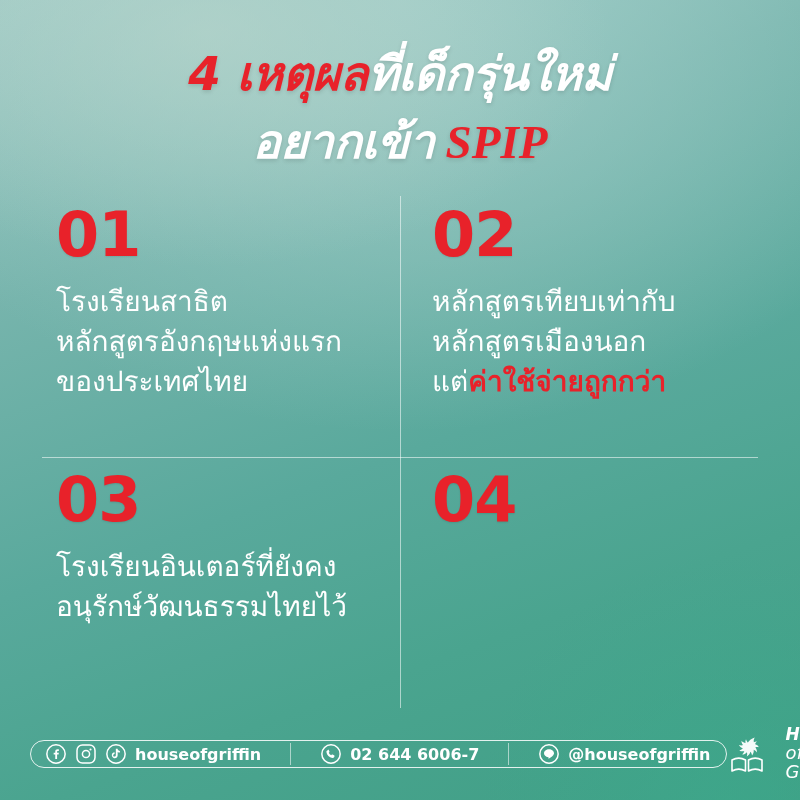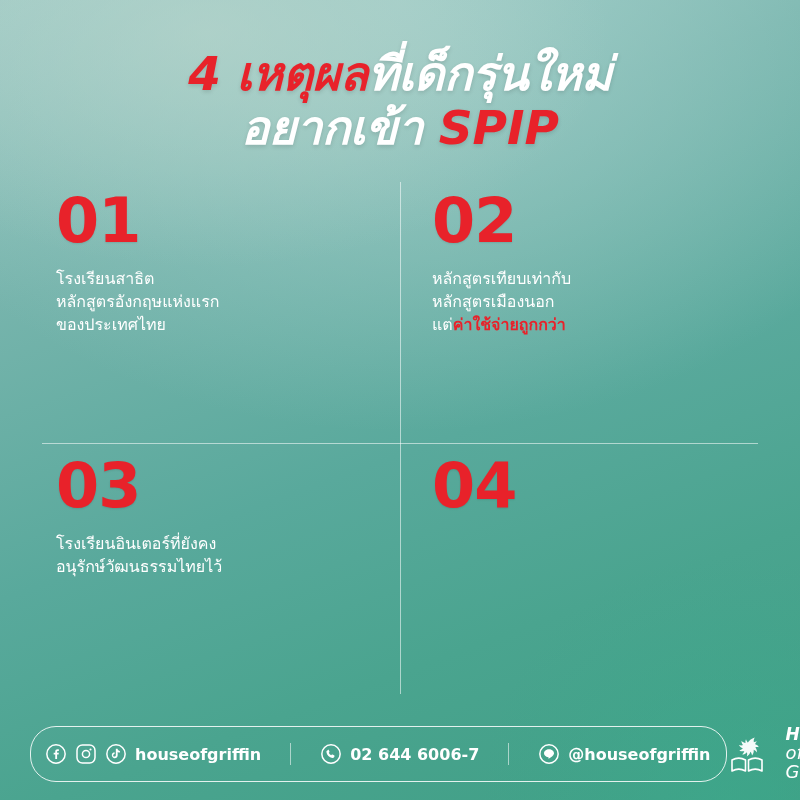--- a/index.html
+++ b/index.html
@@ -53,21 +53,21 @@
   .headline .line {
     display: block;
     font-size: 47px;
     font-weight: bold;
     font-style: italic;
     letter-spacing: -0.5px;
     text-shadow: 0 2px 4px rgba(0,0,0,0.13);
   }
   .hl-red { color: #e8222a; }
   .hl-white { color: #ffffff; }
-  .headline .line2 { margin-top: 1px; }
+  .headline .line2 { margin-top: 15px; font-family: Liberation Serif, serif; }
   .hl-spip {
     color: #e8222a;
     font-style: italic;
     font-weight: bold;
     letter-spacing: 0px;
   }
 
   
   .grid {
     position: relative;
@@ -102,21 +102,21 @@
   .num {
     font-size: 62px;
     font-weight: bold;
     color: #e8222a;
     line-height: 1;
     letter-spacing: -1px;
     margin-bottom: 16px;
     text-shadow: 0 1px 2px rgba(0,0,0,0.10);
   }
   .body {
-    font-size: 16px;
+    font-size: 28px;
     line-height: 1.42;
     color: #ffffff;
     font-weight: normal;
   }
   .body b { font-weight: normal; color: #ffffff; }
   .body .red { color: #e8222a; font-weight: bold; }
 
   
   .footer {
     position: absolute;
@@ -131,21 +131,21 @@
     padding: 0 34px 0 30px;
     box-sizing: border-box;
   }
   .footer-pill {
     display: flex;
     align-items: center;
     gap: 15px;
     background: transparent;
     border: 1.5px solid rgba(255,255,255,0.85);
     border-radius: 26px;
-    height: 56px;
+    height: 28px;
     padding: 0 16px 0 14px;
     box-sizing: border-box;
   }
   .fgroup {
     display: flex;
     align-items: center;
     gap: 8px;
     color: #ffffff;
     font-size: 16px;
     font-weight: bold;

